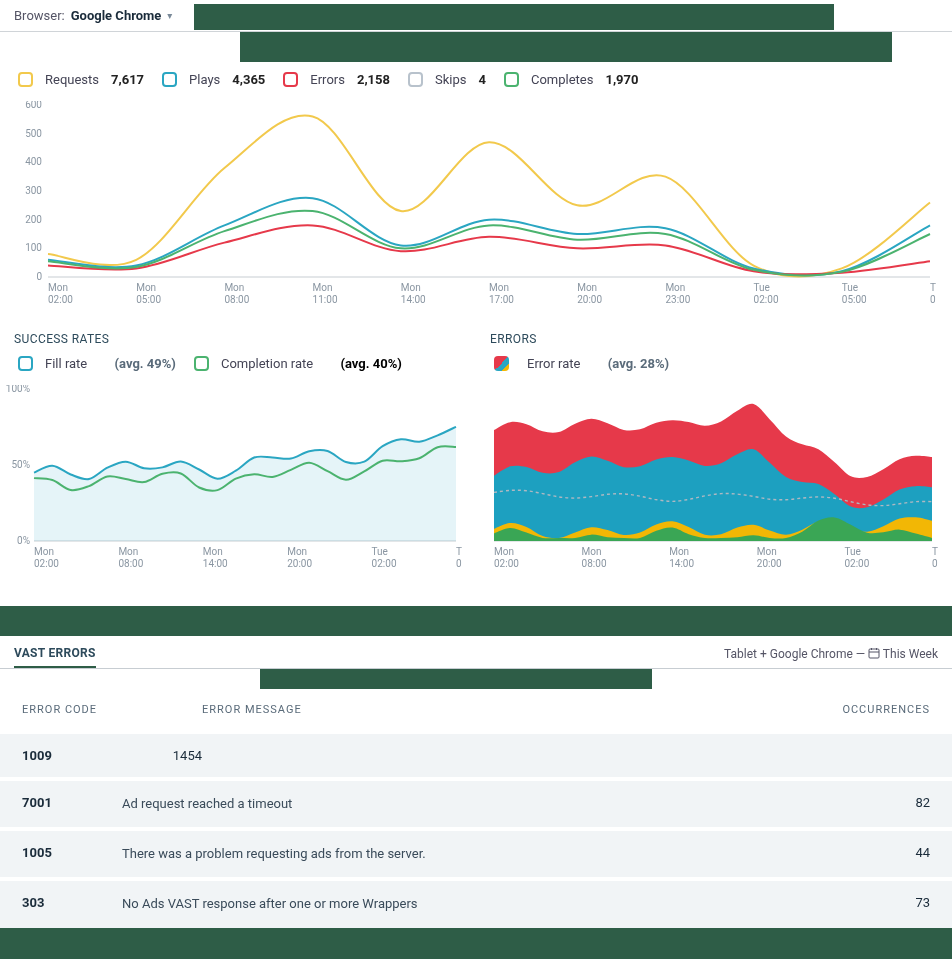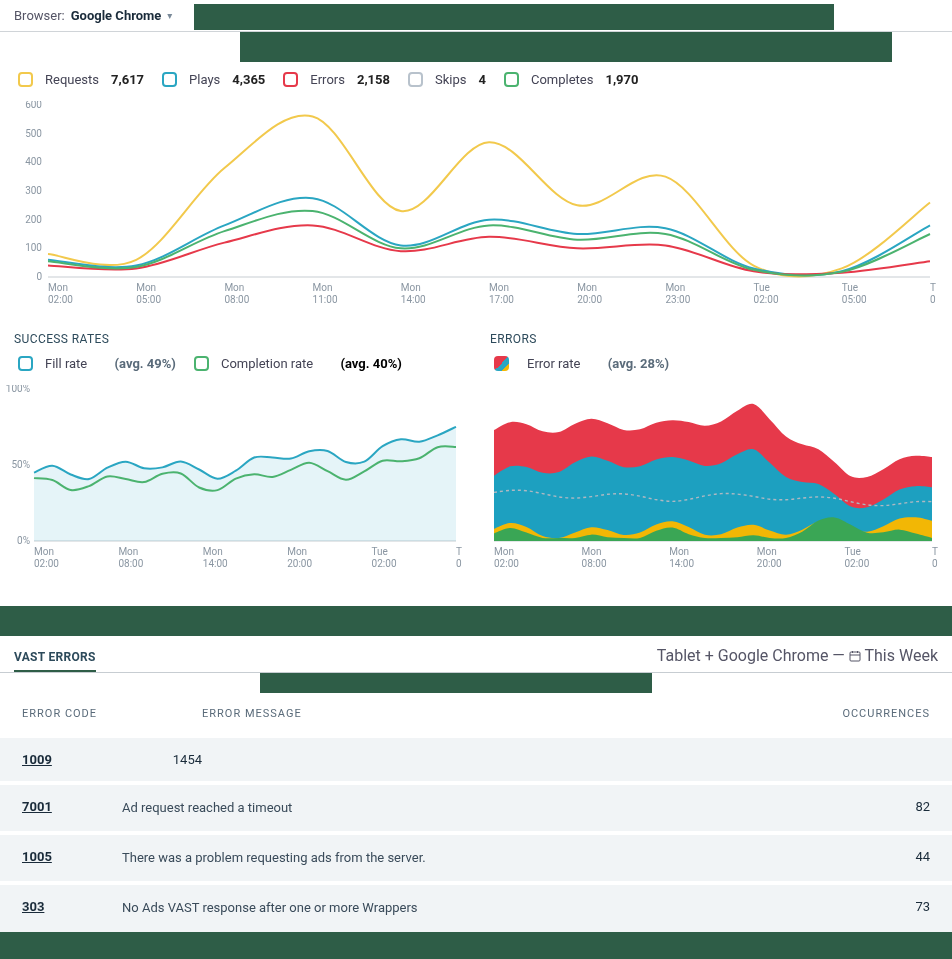--- a/index.html
+++ b/index.html
@@ -17,28 +17,28 @@
   .lname { color: #445; }
   .lval { font-weight: 700; color: #222; }
   .chartwrap { background: #fff; padding: 4px 16px 8px 16px; position: relative; }
   .section { background: #fff; padding: 10px 14px 6px; }
   .sectitle { font-weight: 400; color: #2d4a5b; font-size: 12px; letter-spacing: 0.4px; }
   .row2 { display: flex; background: #fff; }
   .half { width: 50%; }
   .errpanel { background: #fff; margin: 30px 0 0 0; padding: 0; position: relative; }
   .errhead { display: flex; justify-content: space-between; align-items: flex-end; padding: 10px 14px 0 14px; border-bottom: 1px solid #c7cdd2; }
   .errhead .left { border-bottom: 2px solid #2e5d47; padding-bottom: 6px; font-weight: 700; color: #2d4a5b; font-size: 12px; letter-spacing: 0.3px; }
-  .errhead .right { color: #556; font-size: 16px; padding-bottom: 6px; }
+  .errhead .right { color: #556; font-size: 12px; padding-bottom: 6px; }
   .greenmid { height: 20px; background: #2e5d47; margin-left: 260px; margin-right: 300px; }
   .thead { display: flex; padding: 14px 22px; color: #5a6b7a; font-size: 11px; letter-spacing: 1px; }
   .thead .c1 { width: 180px; }
   .thead .c2 { flex: 1; }
   .thead .c3 { width: 140px; text-align: right; }
   .trow { display: flex; padding: 14px 22px; border-top: 4px solid #fff; background: #f1f4f6; font-size: 13px; }
-  .trow .c1 { width: 100px; font-weight: 700; color: #1a2b3a; text-decoration: underline; }
+  .trow .c1 { width: 100px; font-weight: 700; color: #1a2b3a; }
   .trow .c2 { flex: 1; color: #3a4b5a; line-height: 1.4; padding-right: 20px; }
   .trow .c3 { width: 80px; text-align: right; color: #1a2b3a; }
   svg text { font-size: 10px; fill: #8a96a2; }
   .rainbow { border: none; background: linear-gradient(135deg, #e6394a 0 50%, #2aa6c2 50% 75%, #f2b705 75%); }
   .spacer { height: 20px; background: #fff; }
   .fb-inner { width:640px; height:26px; background:#2e5d47; position:absolute; margin-top:2px; right:118px; }
 </style>
 </head>
 <body>
 

